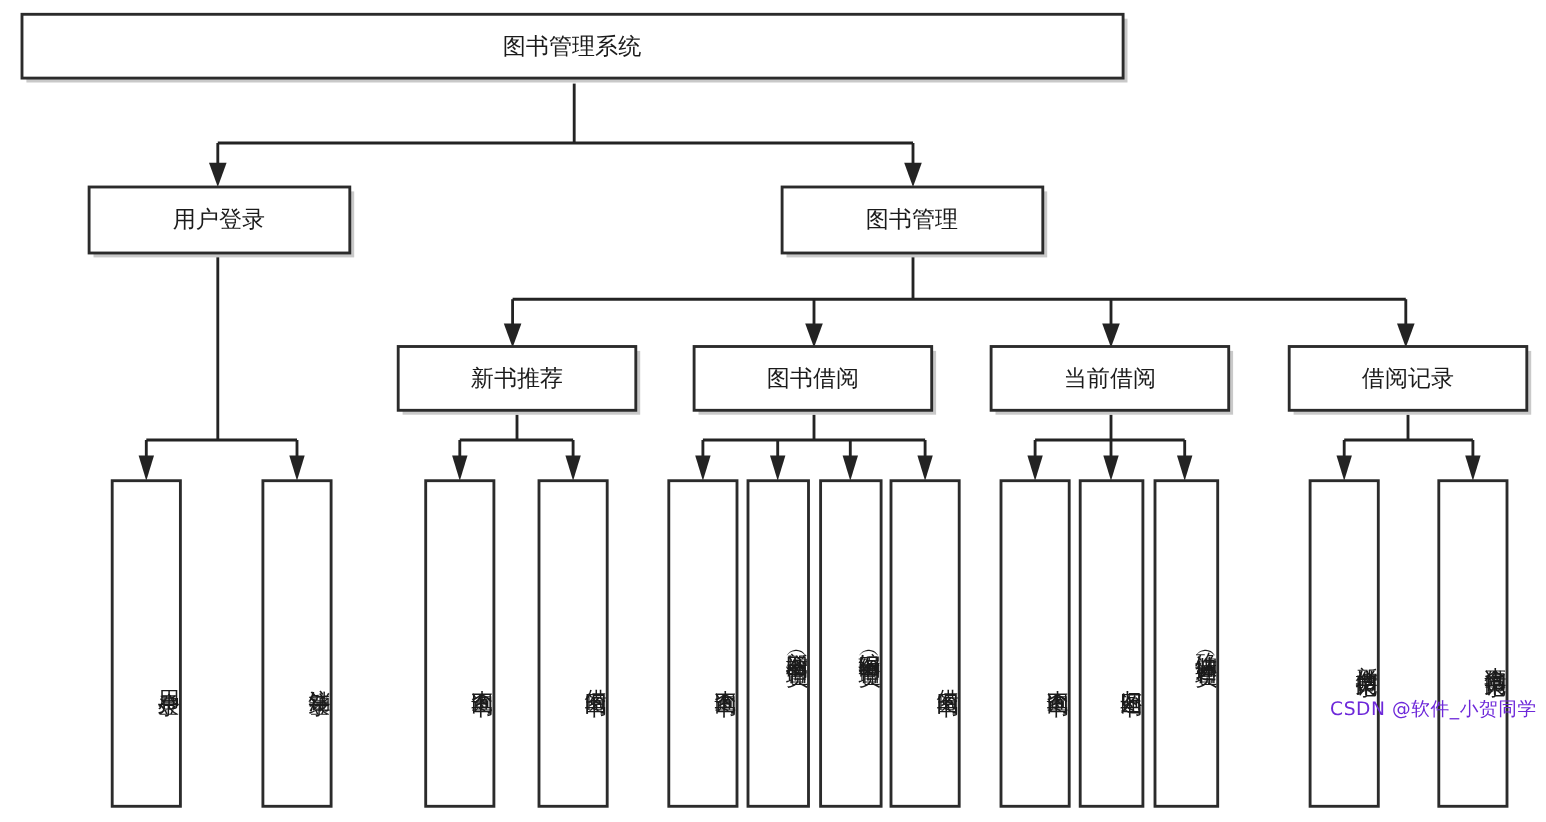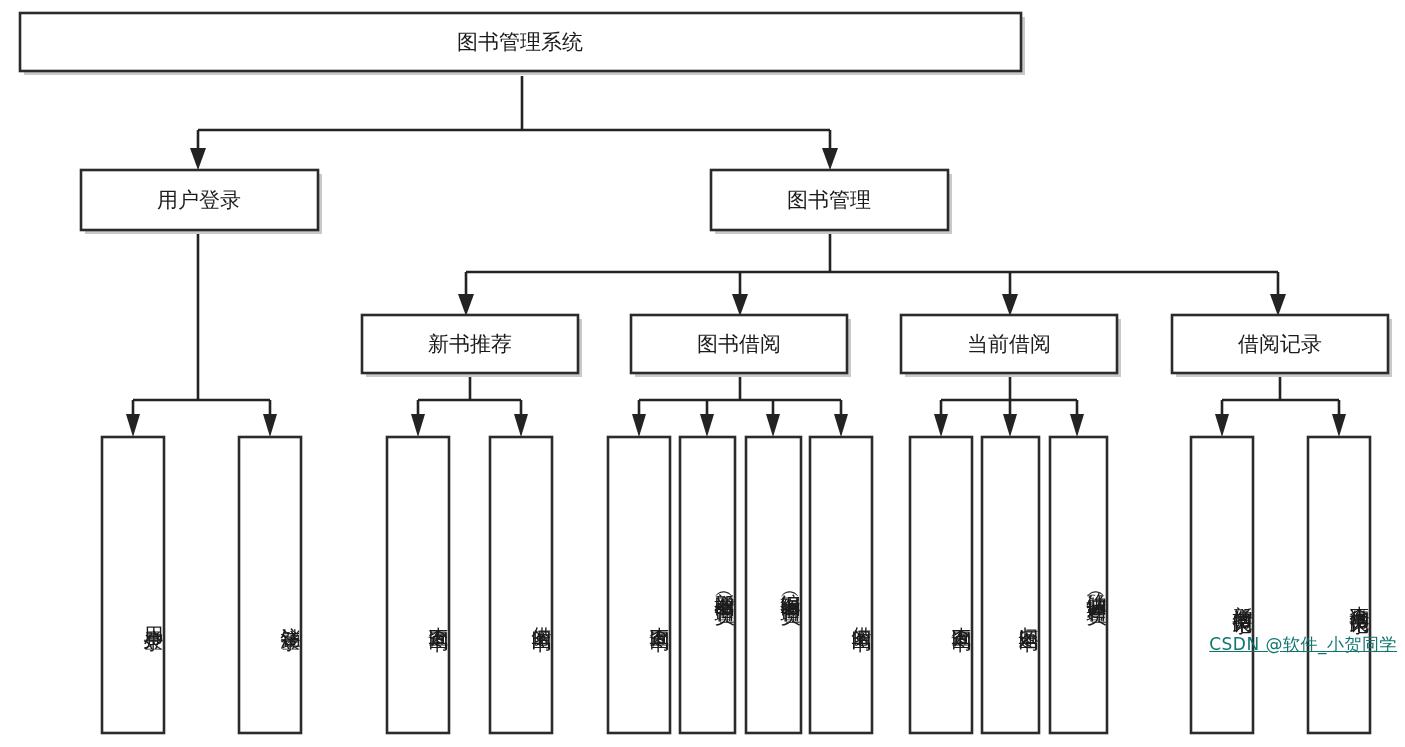--- a/index.html
+++ b/index.html
@@ -65,24 +65,23 @@
     justify-content: center;
     white-space: nowrap;
     pointer-events: none;
   }
   .watermark {
     position: absolute;
     right: 8px;
     bottom: 6px;
     font-family: "DejaVu Sans", "Liberation Sans", sans-serif;
     font-size: 17px;
-    color: #0f766e;
+    color: #6d28d9;
     white-space: nowrap;
     letter-spacing: 0.5px;
-    text-decoration: underline;
   }
 </style>
 </head>
 <body>
 
 <div id="diagram-root">
 
   <svg class="flow" viewBox="0 0 1405 747">
 
     <g>

